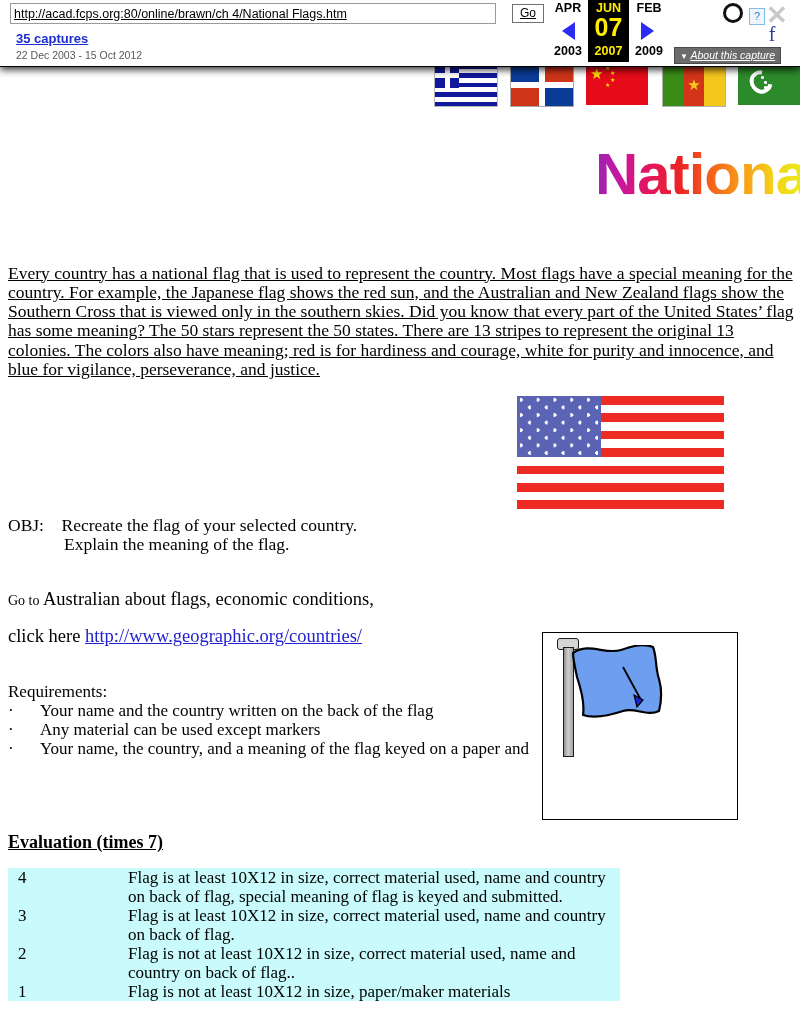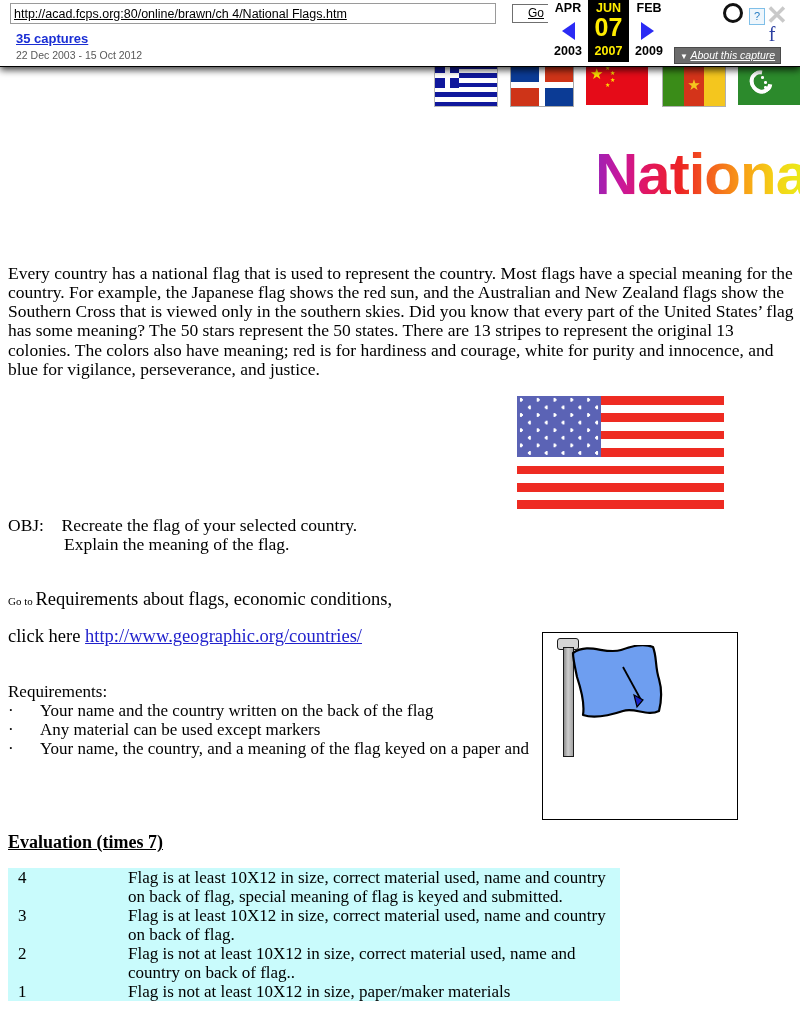--- a/index.html
+++ b/index.html
@@ -42,21 +42,21 @@
     padding: 1px 3px;
     outline: none;
     box-sizing: content-box;
   }
   #go-button {
     font-family: "Liberation Sans", sans-serif;
     font-size: 12px;
     border: 1px solid #6f6f6f;
     background: #fff;
     color: #000;
-    padding: 1px 15px;
+    padding: 1px 7px;
     line-height: 15px;
     cursor: pointer;
   }
   #captures-link {
     position: absolute; left: 16px; top: 31px;
     font-family: "Liberation Sans", sans-serif;
     font-size: 13px; font-weight: bold;
     color: #1a2ed4; text-decoration: underline;
     cursor: pointer;
   }
@@ -226,20 +226,21 @@
     background: repeating-linear-gradient(to bottom,
       rgba(255,255,255,0) 0 2px, rgba(255,255,255,0.95) 2px 4px);
   }
 
   
   #intro {
     position: absolute; left: 8px; top: 246px;
     width: 790px;
     font-size: 17.5px; line-height: 19.3px; color: #000;
     text-align: left;
+    text-decoration: underline;
   }
 
   #us-flag {
     position: absolute; left: 517px; top: 396px;
     width: 207px; height: 113px;
     background: #fff;
   }
   .us-stripes { position:absolute; inset:0; background:
     repeating-linear-gradient(to bottom, #ee2b22 0 8.7px, #ffffff 8.7px 17.4px); }
   .us-canton { position:absolute; left:0; top:0; width:84px; height:61px; background:#5b63b5; }
@@ -254,21 +255,21 @@
   #obj-block {
     position: absolute; left: 8px; top: 516px;
     font-size: 17.5px; line-height: 19.3px; color:#000;
   }
   #obj-line2 { padding-left: 56px; }
 
   #goto-block {
     position: absolute; left: 8px; top: 589px;
     font-size: 18.5px; line-height: 20px; color:#000;
   }
-  #goto-small { font-size: 11px; }
+  #goto-small { font-size: 14px; }
   #clickhere-block {
     position: absolute; left: 8px; top: 626px;
     font-size: 18.5px; line-height: 20px; color:#000;
   }
   #geo-link { color:#2222cc; text-decoration: underline; }
 
   #requirements {
     position: absolute; left: 8px; top: 682px;
     width: 770px;
     font-size: 17px; line-height: 19px; color: #000;
@@ -378,21 +379,21 @@
   <div id="obj-block">
     <div>
       <span>OBJ:</span>
       &nbsp;&nbsp;
       <span>Recreate the flag of your selected country.</span>
     </div>
     <div id="obj-line2">Explain the meaning of the flag.</div>
   </div>
 
   <div id="goto-block">
-    <span id="goto-small">Go to </span><span>Requirements about flags, economic conditions,</span>
+    <span id="goto-small">Go to </span><span>Australian about flags, economic conditions,</span>
   </div>
 
   <div id="clickhere-block">
     <span> click here </span><a id="geo-link" href="#">http://www.geographic.org/countries/</a>
   </div>
 
   <div id="blue-flag-box">
     <div id="bf-finial"></div>
     <div id="bf-pole"></div>
     <svg id="bf-cloth" viewBox="0 0 102 82">

